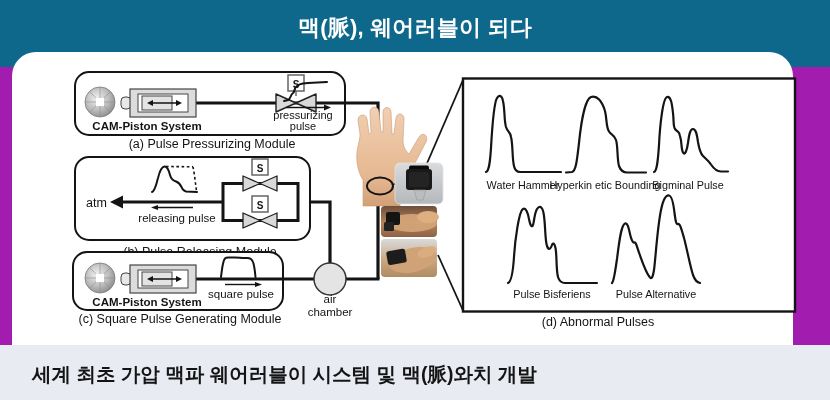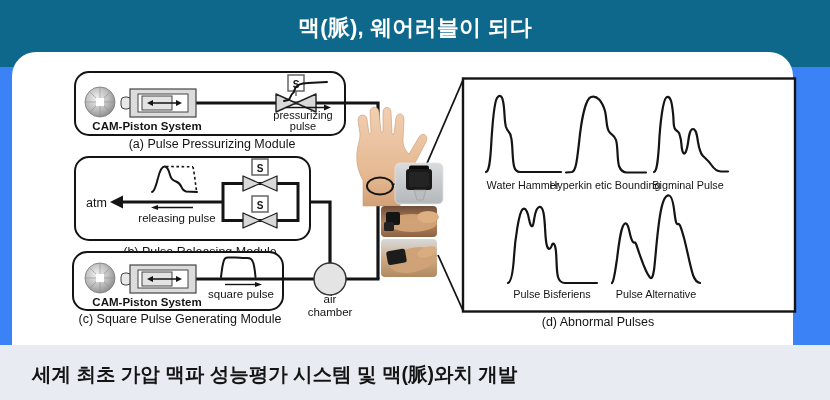--- a/index.html
+++ b/index.html
@@ -1,38 +1,38 @@
 <!DOCTYPE html>
 <html><head>
 <meta charset="utf-8">
 <style>
   html,body{margin:0;padding:0;background:#fff;}
   #stage{position:relative;width:830px;height:400px;overflow:hidden;
-         font-family:"Liberation Sans","DejaVu Sans",sans-serif;background:#3b82f6;}
+         font-family:"Liberation Sans","DejaVu Sans",sans-serif;background:#a21caf;}
   .header-band{position:absolute;left:0;top:0;width:830px;height:67px;background:#0e688c;}
   .page-title{position:absolute;left:0;top:0;width:830px;height:56px;line-height:56px;
               text-align:center;color:#ffffff;font-size:22px;font-weight:700;letter-spacing:.2px;}
   .content-card{position:absolute;left:12px;top:52px;width:781px;height:293px;
                 background:#ffffff;border-radius:24px 24px 0 0;}
   .footer-band{position:absolute;left:0;top:345px;width:830px;height:55px;background:#e8ebf2;}
   .footer-text{position:absolute;left:32px;top:0;height:55px;line-height:58px;
                color:#141414;font-size:19.5px;font-weight:700;}
   svg{position:absolute;left:0;top:0;}
   text{font-family:"Liberation Sans","DejaVu Sans",sans-serif;fill:#141414;}
 </style>
 </head>
 <body>
 
 <div id="stage">
 
   <div class="header-band"></div>
   <div class="page-title">맥(脈), 웨어러블이 되다</div>
   <div class="content-card"></div>
   <div class="footer-band">
-    <div class="footer-text">세계 최초 가압 맥파 성능평가 시스템 및 맥(脈)와치 개발</div>
+    <div class="footer-text">세계 최초 가압 맥파 웨어러블이 시스템 및 맥(脈)와치 개발</div>
   </div>
 
   <svg width="830" height="400" viewBox="0 0 830 400">
     <defs>
       <radialGradient id="gMetal" cx="40%" cy="38%" r="75%">
         <stop offset="0%" stop-color="#f2f2f2"></stop>
           <stop offset="55%" stop-color="#b9b9b9"></stop>
           <stop offset="100%" stop-color="#7d7d7d"></stop>
       </radialGradient>
       <linearGradient id="gSkin" x1="0" y1="0" x2="0" y2="1">

